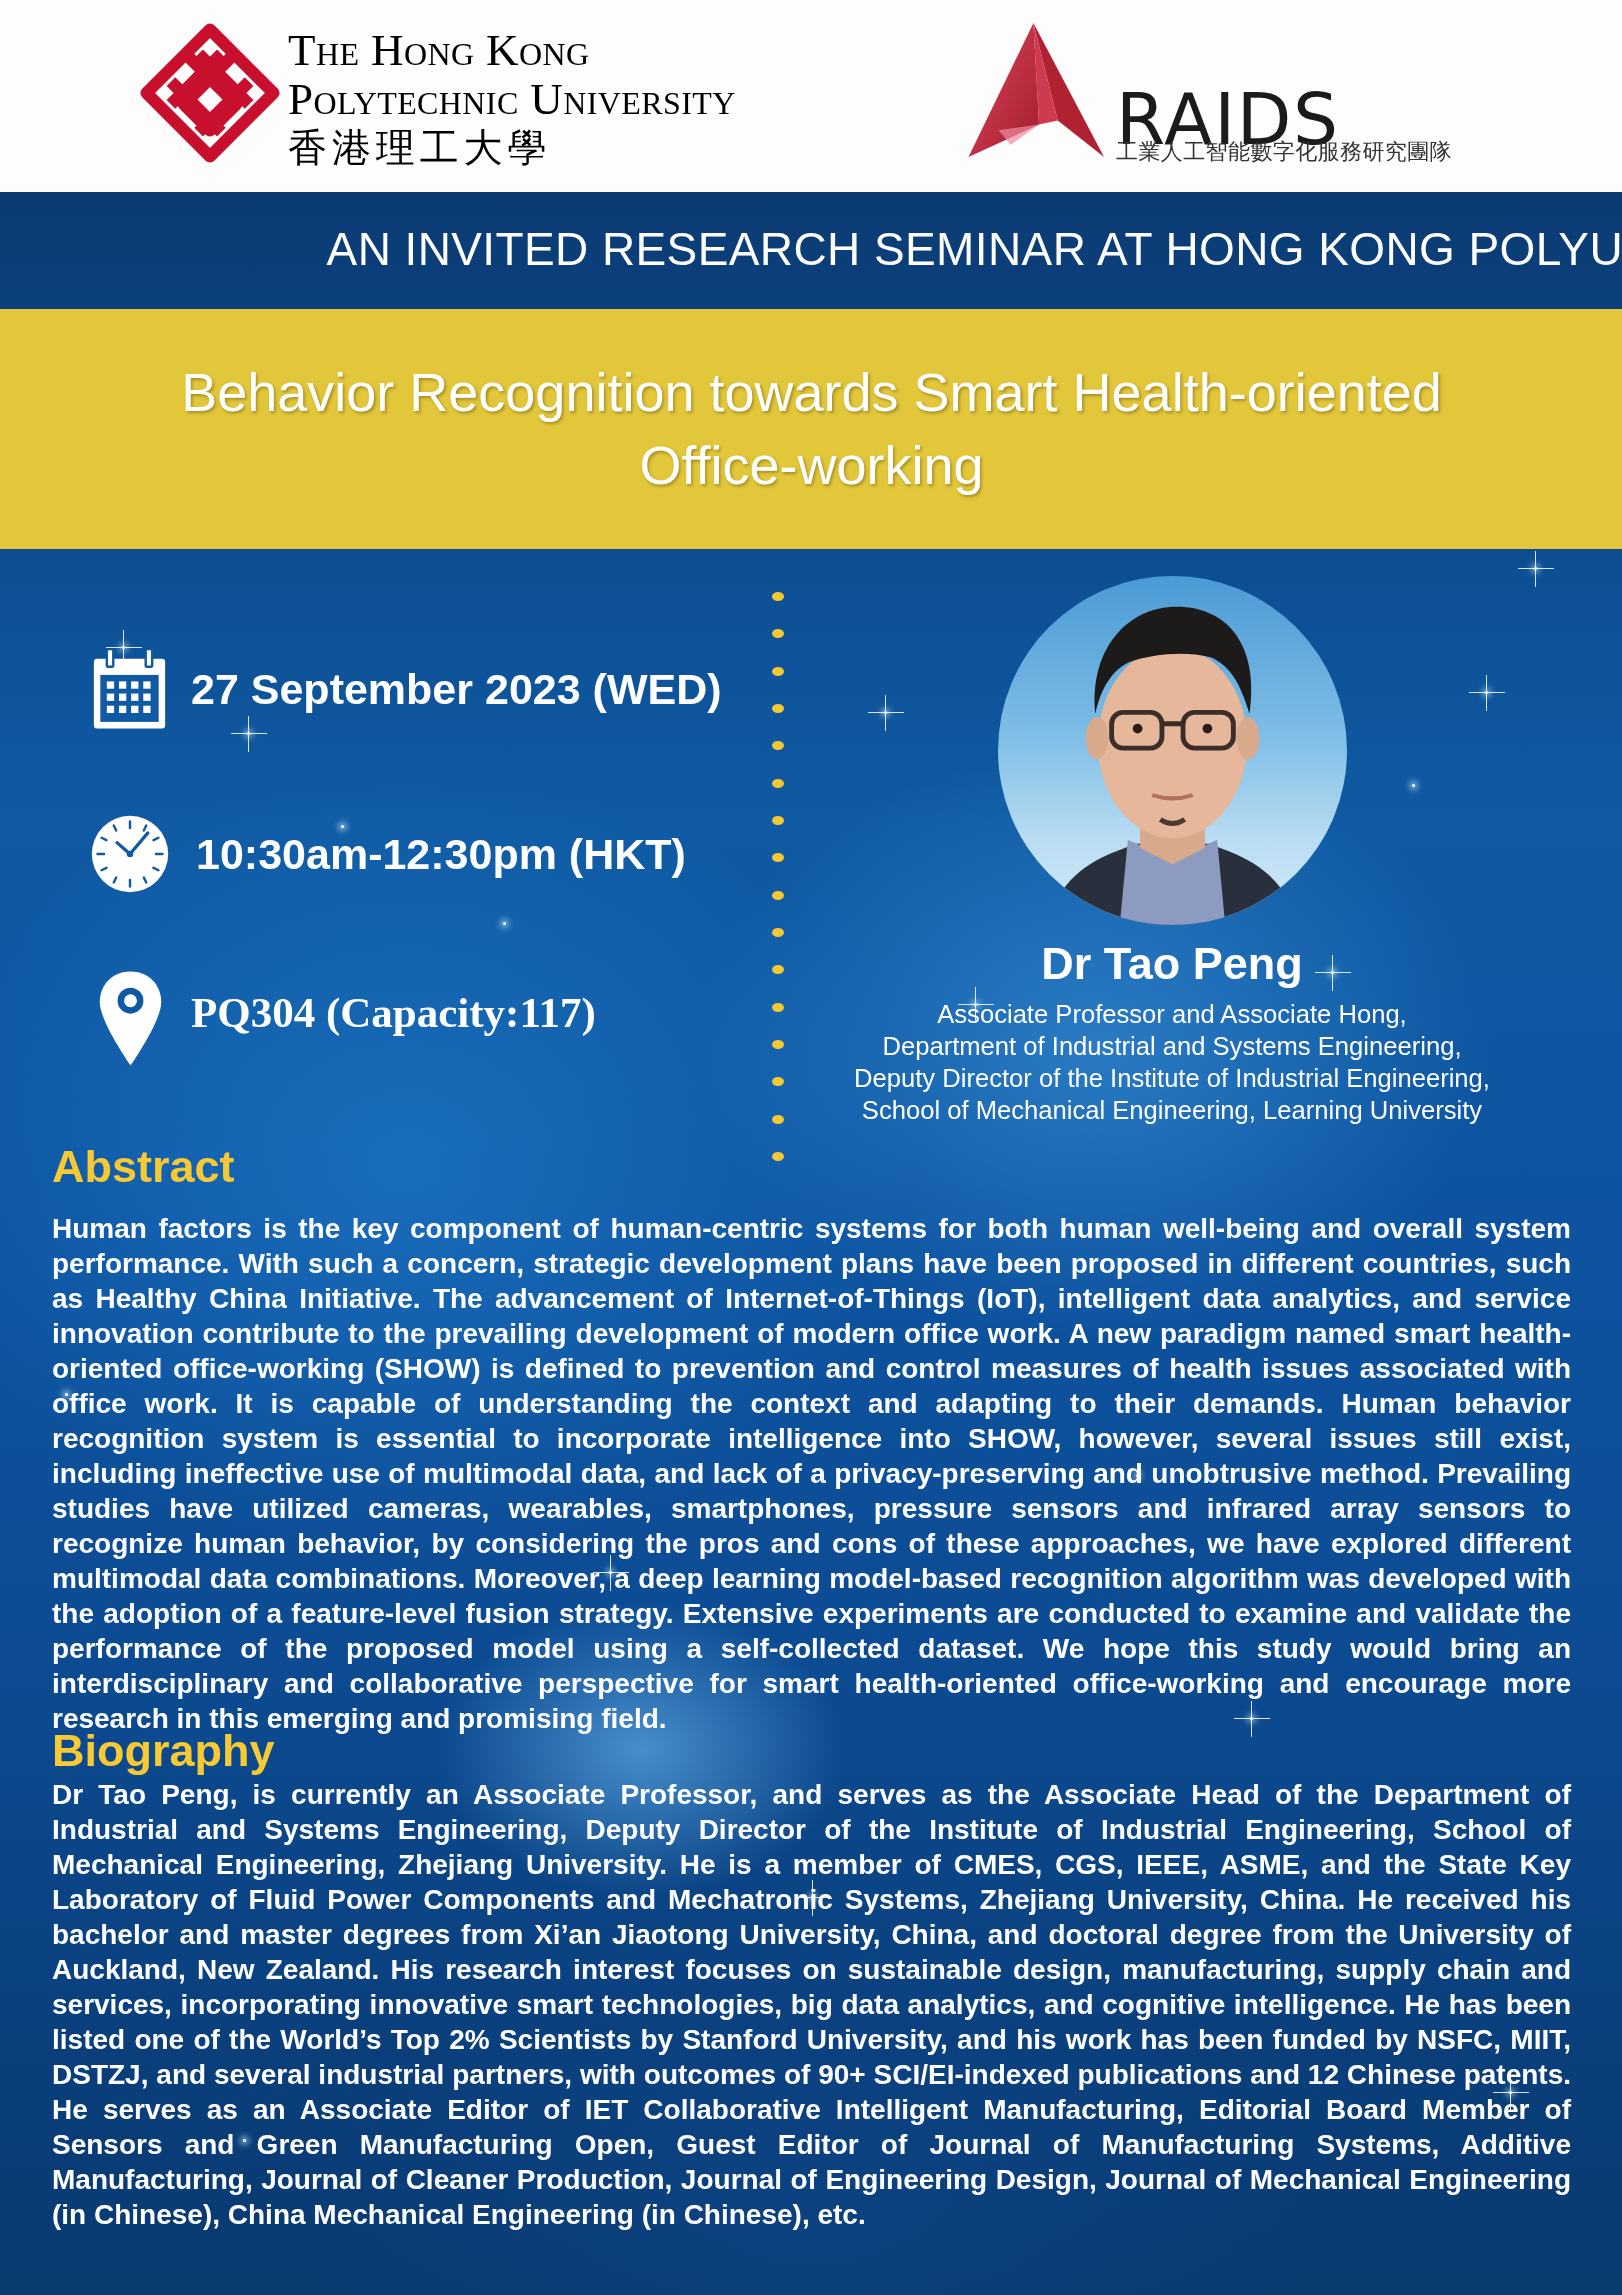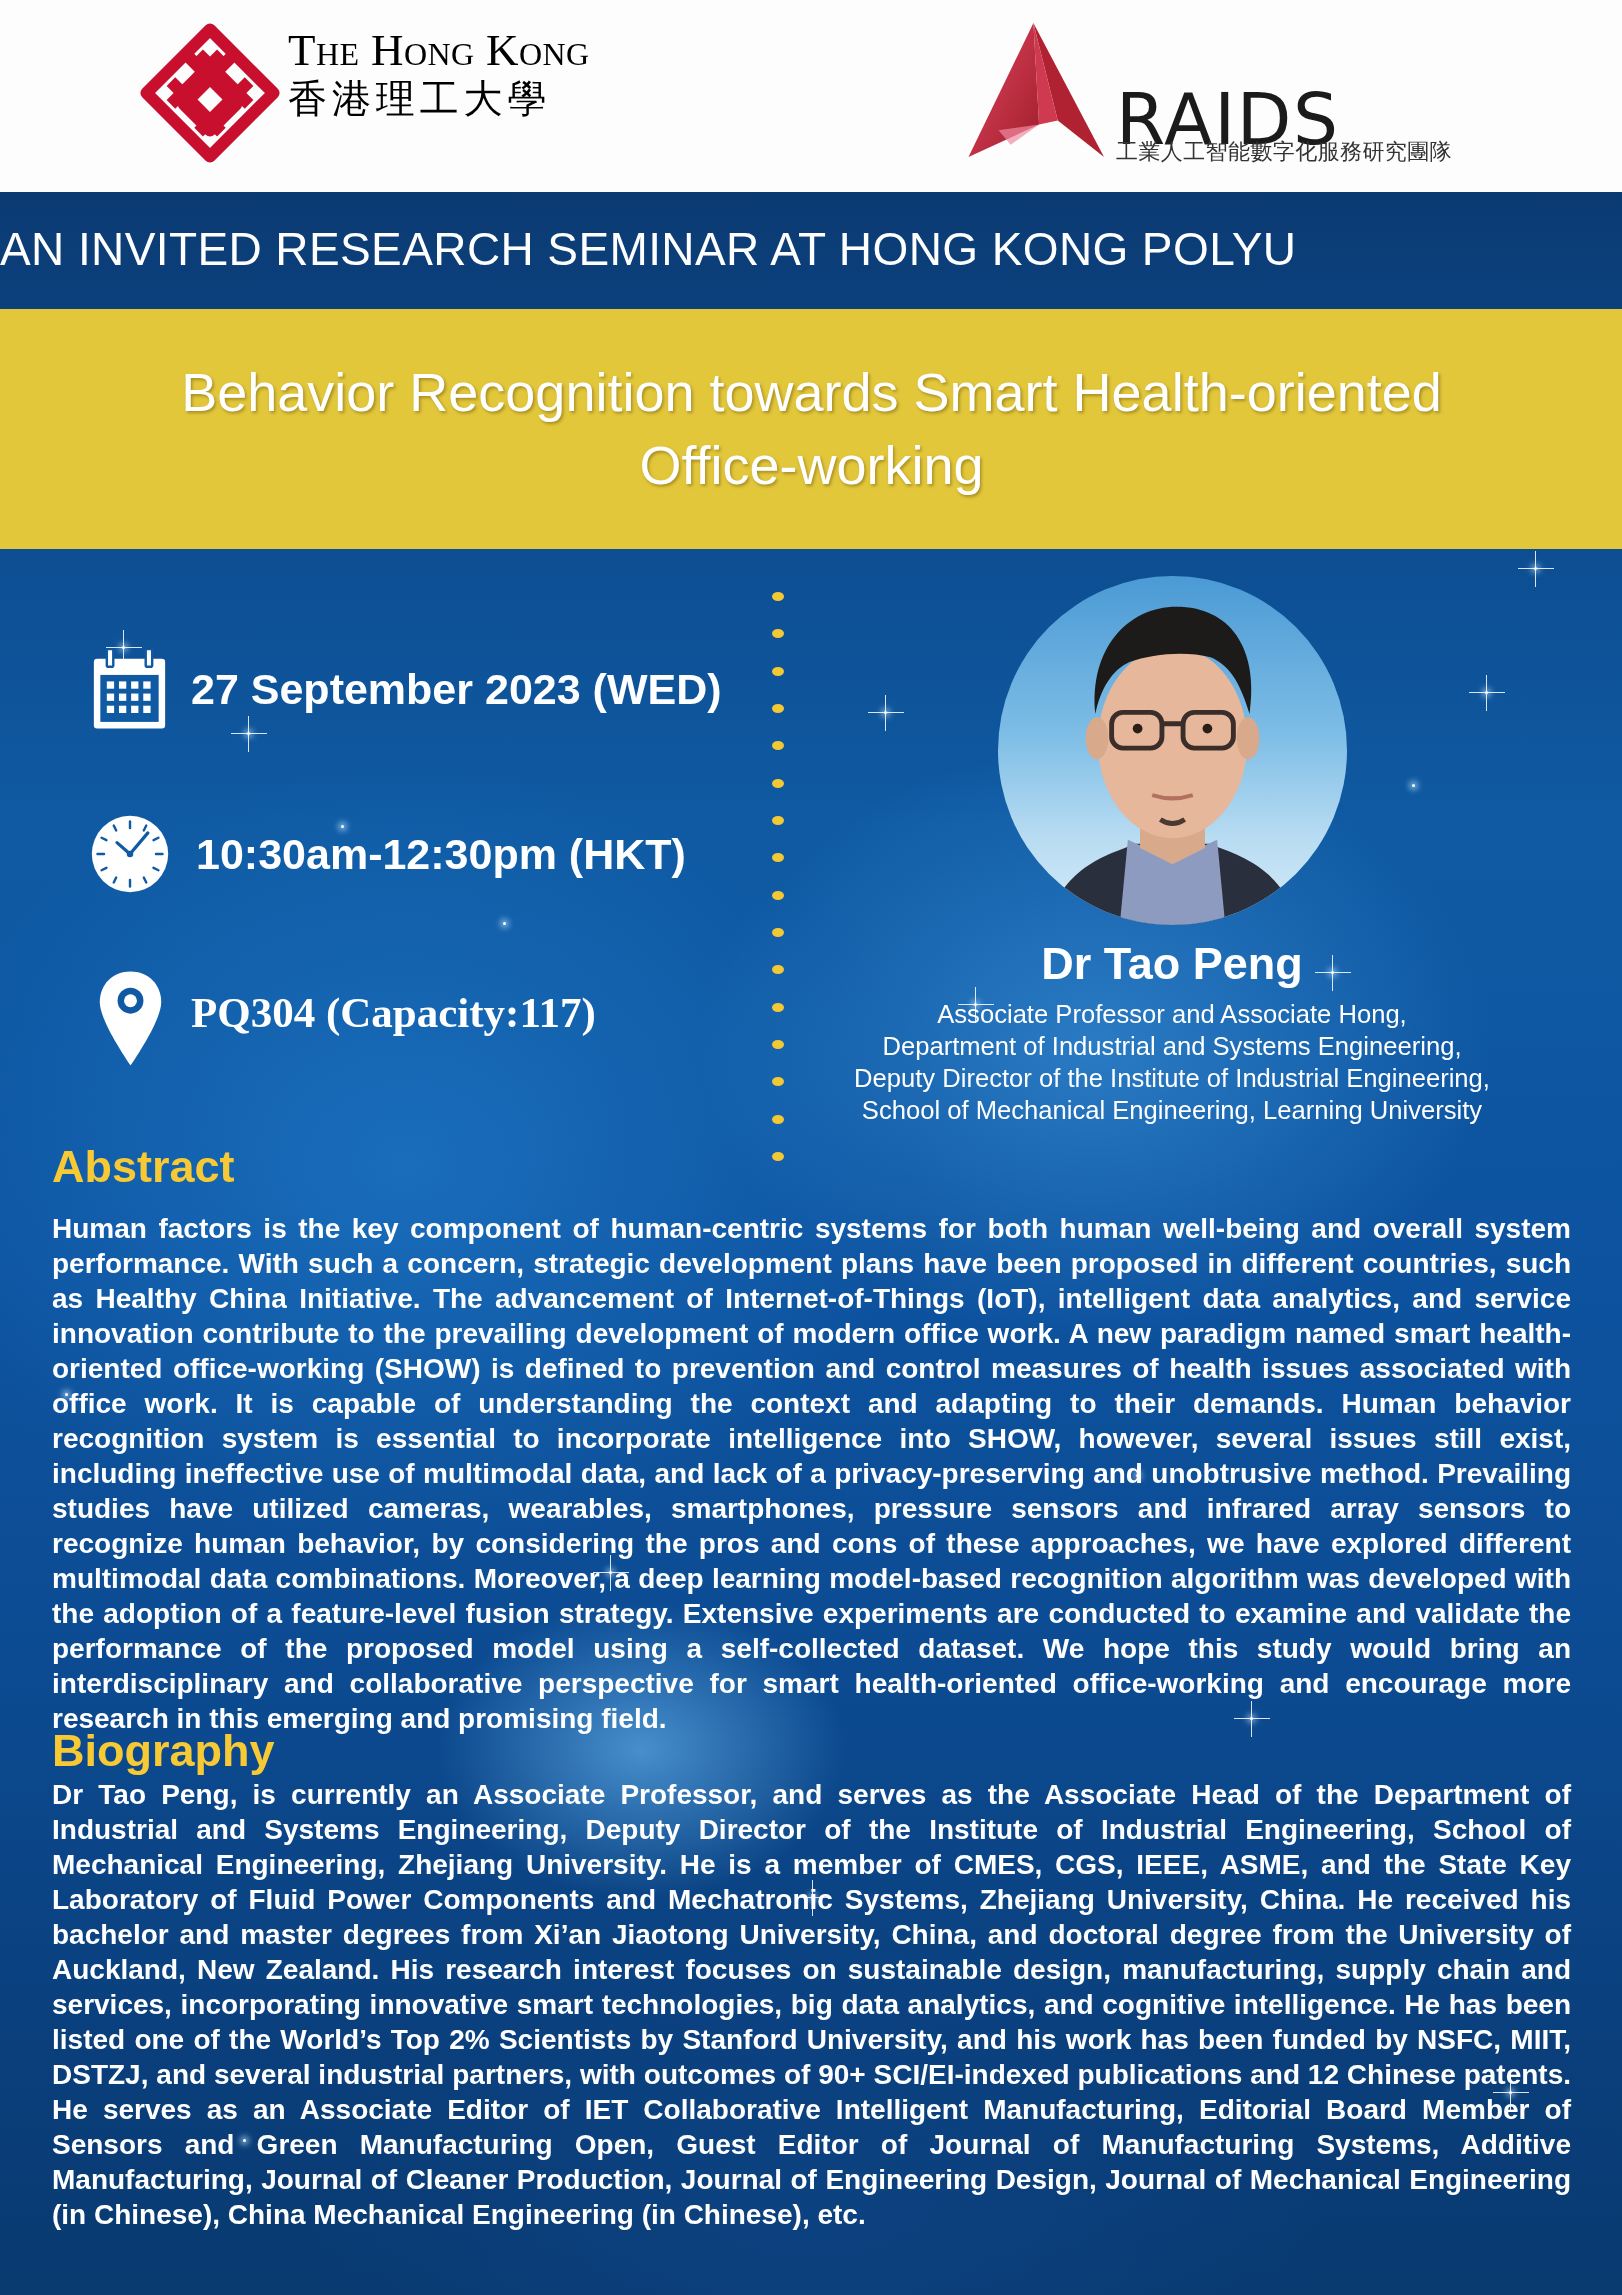--- a/index.html
+++ b/index.html
@@ -48,21 +48,21 @@
   .star { position: absolute; width: 3.2px; height: 3.2px; border-radius: 50%; background: #fff;
           box-shadow: 0 0 6.5px 2.4px rgba(190,230,255,0.8); }
   .star.big::before, .star.big::after {
     content: ""; position: absolute; left: 50%; top: 50%; background: rgba(255,255,255,0.85);
   }
   .star.big::before { width: 1.6px; height: 36px; margin-left: -0.8px; margin-top: -18px; }
   .star.big::after { width: 36px; height: 1.6px; margin-left: -18px; margin-top: -0.8px; }
 
   
   .seminar-heading {
-    position: absolute; left: 0; top: 221px; width: 1623px; text-align: left;
+    position: absolute; left: 0; top: 221px; width: 1623px; text-align: right;
     color: #ffffff; font-size: 46px; line-height: 57px; letter-spacing: 0.4px;
   }
 
   
   .title-band {
     position: absolute; left: 0; top: 309px; width: 1623px; height: 240px;
     background: #e3c73b;
     display: flex; align-items: center; justify-content: center;
   }
   .talk-title {
@@ -133,20 +133,21 @@
         <path d="M86 8 L164 86 L86 164 L8 86 Z"></path>
         <path d="M56 38 L118 100 L86 132 L54 100 L116 38"></path>
         <path d="M38 72 L100 134"></path>
         <path d="M72 38 L134 100"></path>
         <path d="M38 100 L100 38"></path>
         <path d="M72 134 L134 72"></path>
       </g>
     </svg>
     <div class="polyu-text">
       <div class="polyu-line1 sc">The Hong Kong</div>
+      <div class="polyu-line2 sc">Polytechnic University</div>
       <div class="polyu-line3">香港理工大學</div>
     </div>
   </div>
 
   <div class="raids-logo">
     <svg class="raids-mark" viewBox="0 0 175 170">
       <defs>
         <linearGradient id="rg1" x1="0" y1="0" x2="1" y2="1">
           <stop offset="0" stop-color="#e0455e"></stop>
           <stop offset="1" stop-color="#a11e2c"></stop>

